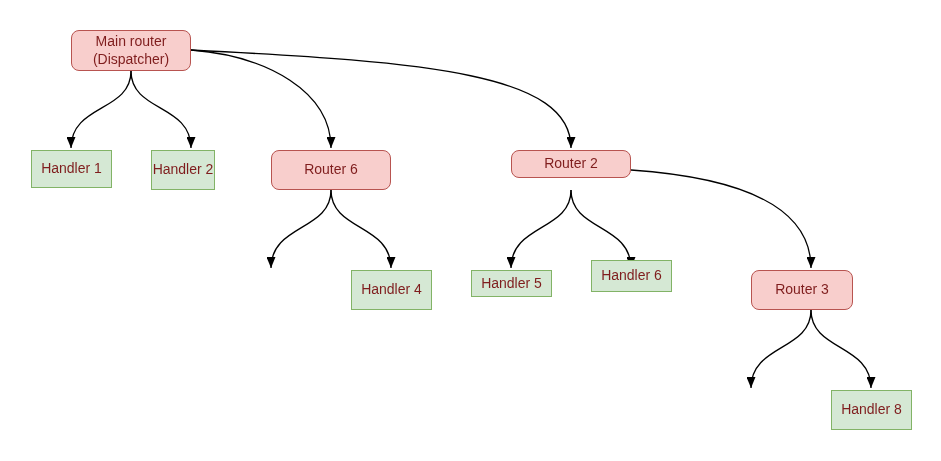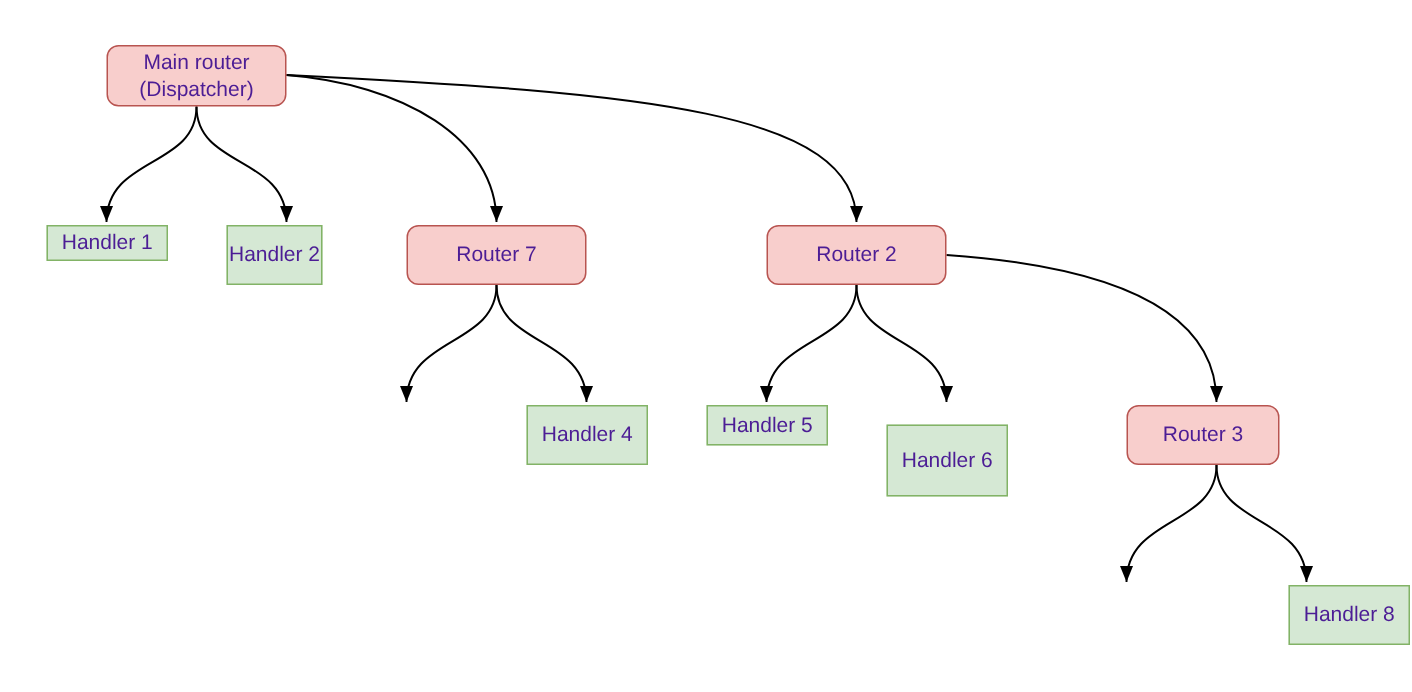--- a/index.html
+++ b/index.html
@@ -33,21 +33,21 @@
   }
   .node {
     position: absolute;
     box-sizing: border-box;
     display: flex;
     align-items: center;
     justify-content: center;
     text-align: center;
     font-size: 14px;
     line-height: 1.25;
-    color: #4c1d95;
+    color: #7f1d1d;
     white-space: pre-line;
   }
   .router {
     background: var(--router-fill, #f8cecc);
     border: 1px solid var(--router-border, #b85450);
     border-radius: 8px;
   }
   .handler {
     background: var(--handler-fill, #d5e8d4);
     border: 1px solid var(--handler-border, #82b366);
@@ -73,33 +73,33 @@
     <path class="edge" d="M 571 190 C 571 231, 511 224, 511 268" marker-end="url(#arrow)"></path>
     <path class="edge" d="M 571 190 C 571 231, 631 224, 631 268" marker-end="url(#arrow)"></path>
     <path class="edge" d="M 631 170 C 732 177, 811 203, 811 268" marker-end="url(#arrow)"></path>
     <path class="edge" d="M 811 310 C 811 351, 751 344, 751 388" marker-end="url(#arrow)"></path>
     <path class="edge" d="M 811 310 C 811 351, 871 344, 871 388" marker-end="url(#arrow)"></path>
   </svg>
 
   <div class="node router" style="left:71px;  top:30px;  width:120px; height:41px;">Main router
 (Dispatcher)</div>
 
-  <div class="node handler" style="left:31px;  top:150px; width:81px;  height:24px;">Handler 1</div>
+  <div class="node handler" style="left:31px;  top:150px; width:81px;  height:38px;">Handler 1</div>
 
   <div class="node handler" style="left:151px; top:150px; width:64px;  height:40px;">Handler 2</div>
 
-  <div class="node router" style="left:271px; top:150px; width:120px; height:40px;">Router 7</div>
+  <div class="node router" style="left:271px; top:150px; width:120px; height:40px;">Router 6</div>
 
-  <div class="node router" style="left:511px; top:150px; width:120px; height:40px;">Router 2</div>
+  <div class="node router" style="left:511px; top:150px; width:120px; height:28px;">Router 2</div>
 
 
   <div class="node handler" style="left:351px; top:270px; width:81px;  height:40px;">Handler 4</div>
 
   <div class="node handler" style="left:471px; top:270px; width:81px;  height:27px;">Handler 5</div>
 
-  <div class="node handler" style="left:591px; top:283px; width:81px;  height:48px;">Handler 6</div>
+  <div class="node handler" style="left:591px; top:260px; width:81px;  height:32px;">Handler 6</div>
 
   <div class="node router" style="left:751px; top:270px; width:102px; height:40px;">Router 3</div>
 
 
-  <div class="node handler" style="left:831px; top:390px; width:81px;  height:40px;margin-left:28px;">Handler 8</div>
+  <div class="node handler" style="left:831px; top:390px; width:81px;  height:40px;">Handler 8</div>
 
 </div>
 
 </body></html>

